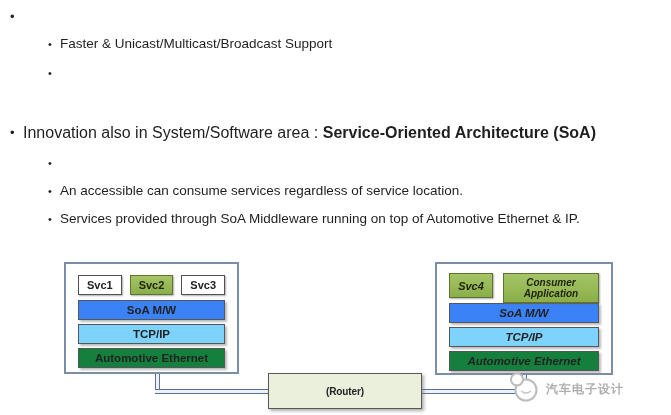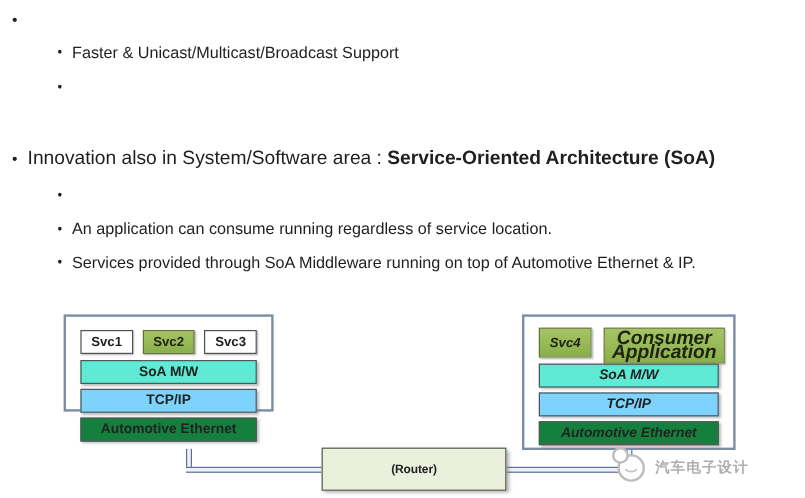--- a/index.html
+++ b/index.html
@@ -21,50 +21,50 @@
   .mt6{margin-top:6px;}  .mt9{margin-top:9px;}  .mt8{margin-top:8px;}
   .mt39{margin-top:39px;}
   .bold{font-weight:bold;}
   
   .stack{
     position:absolute;
     background:#ffffff;
     border:2px solid #7b8ea8;
     box-sizing:border-box;
   }
-  .stack-left{left:53px;top:262px;width:175px;height:81px;padding:11px 12px 0 12px;}
+  .stack-left{left:64px;top:262px;width:175px;height:112px;padding:11px 12px 0 12px;}
   .stack-right{left:435px;top:262px;width:178px;height:113px;padding:9px 12px 0 12px;font-style:italic;}
   .svc-row{display:flex;}
   .svc-row-left{gap:8px;height:20px;}
   .svc-row-right{gap:10px;height:25px;}
   .svc{
     display:flex;align-items:center;justify-content:center;
     font-size:11px;font-weight:bold;color:#20240f;
     box-sizing:border-box;text-align:center;
   }
   .svc-plain{
     flex:1;background:#ffffff;border:1px solid #4c5258;
     box-shadow:1px 1px 1.5px rgba(110,110,110,.55);color:#222;
   }
   .svc-green{
     flex:1;background:linear-gradient(#a6c466,#89af49);
     border:1px solid #60722f;
     box-shadow:1px 1px 1.5px rgba(110,110,110,.55);
   }
   .svc-fixed{flex:0 0 44px;}
-  .svc-wrap{font-size:16px;line-height:11.5px;padding:14px 6px;}
+  .svc-wrap{font-size:10px;line-height:11.5px;padding:14px 6px;}
   .layer{
     height:20px;margin-top:4px;
     display:flex;align-items:center;justify-content:center;
     font-size:11.5px;font-weight:bold;color:#222;
     border:1px solid #53575c;box-sizing:border-box;
     box-shadow:1.5px 1.5px 2px rgba(120,120,120,.5);
   }
   .layer-first{margin-top:5px;}
-  .layer-gray{background:#5eead4;}
+  .layer-gray{background:#3b82f6;}
   .layer-pink{background:#7dd3fc;}
   .layer-lightgreen{background:#15803d;}
   .switch-box{
     position:absolute;left:268px;top:373px;width:154px;height:36px;
     background:#eaf0db;border:1px solid #565a50;box-sizing:border-box;
     box-shadow:2px 2px 3px rgba(120,120,120,.6);
     display:flex;flex-direction:column;align-items:center;justify-content:center;
     font-size:10px;font-weight:bold;color:#222;line-height:13px;
     letter-spacing:-0.1px;text-align:center;z-index:3;
   }
@@ -105,21 +105,21 @@
 
     <div class="bullet-row main-bullet mt39">
       <span class="glyph">•</span>
       <span><span>Innovation also in System/Software area : </span><span class="bold">Service-Oriented Architecture (SoA)</span></span>
     </div>
     <div class="bullet-row sub-bullet mt9">
       <span class="glyph">•</span>
     </div>
     <div class="bullet-row sub-bullet mt8">
       <span class="glyph">•</span>
-      <span>An application can consume running regardless of service location.</span>
+      <span>An accessible can consume services regardless of service location.</span>
     </div>
     <div class="bullet-row sub-bullet mt8">
       <span class="glyph">•</span>
       <span>Services provided through SoA Middleware running on top of Automotive Ethernet &amp; IP.</span>
     </div>
   </div>
 
   <div class="conn conn-v conn-v-left"></div>
   <div class="conn conn-h conn-h-left"></div>
   <div class="conn conn-v conn-v-right"></div>

